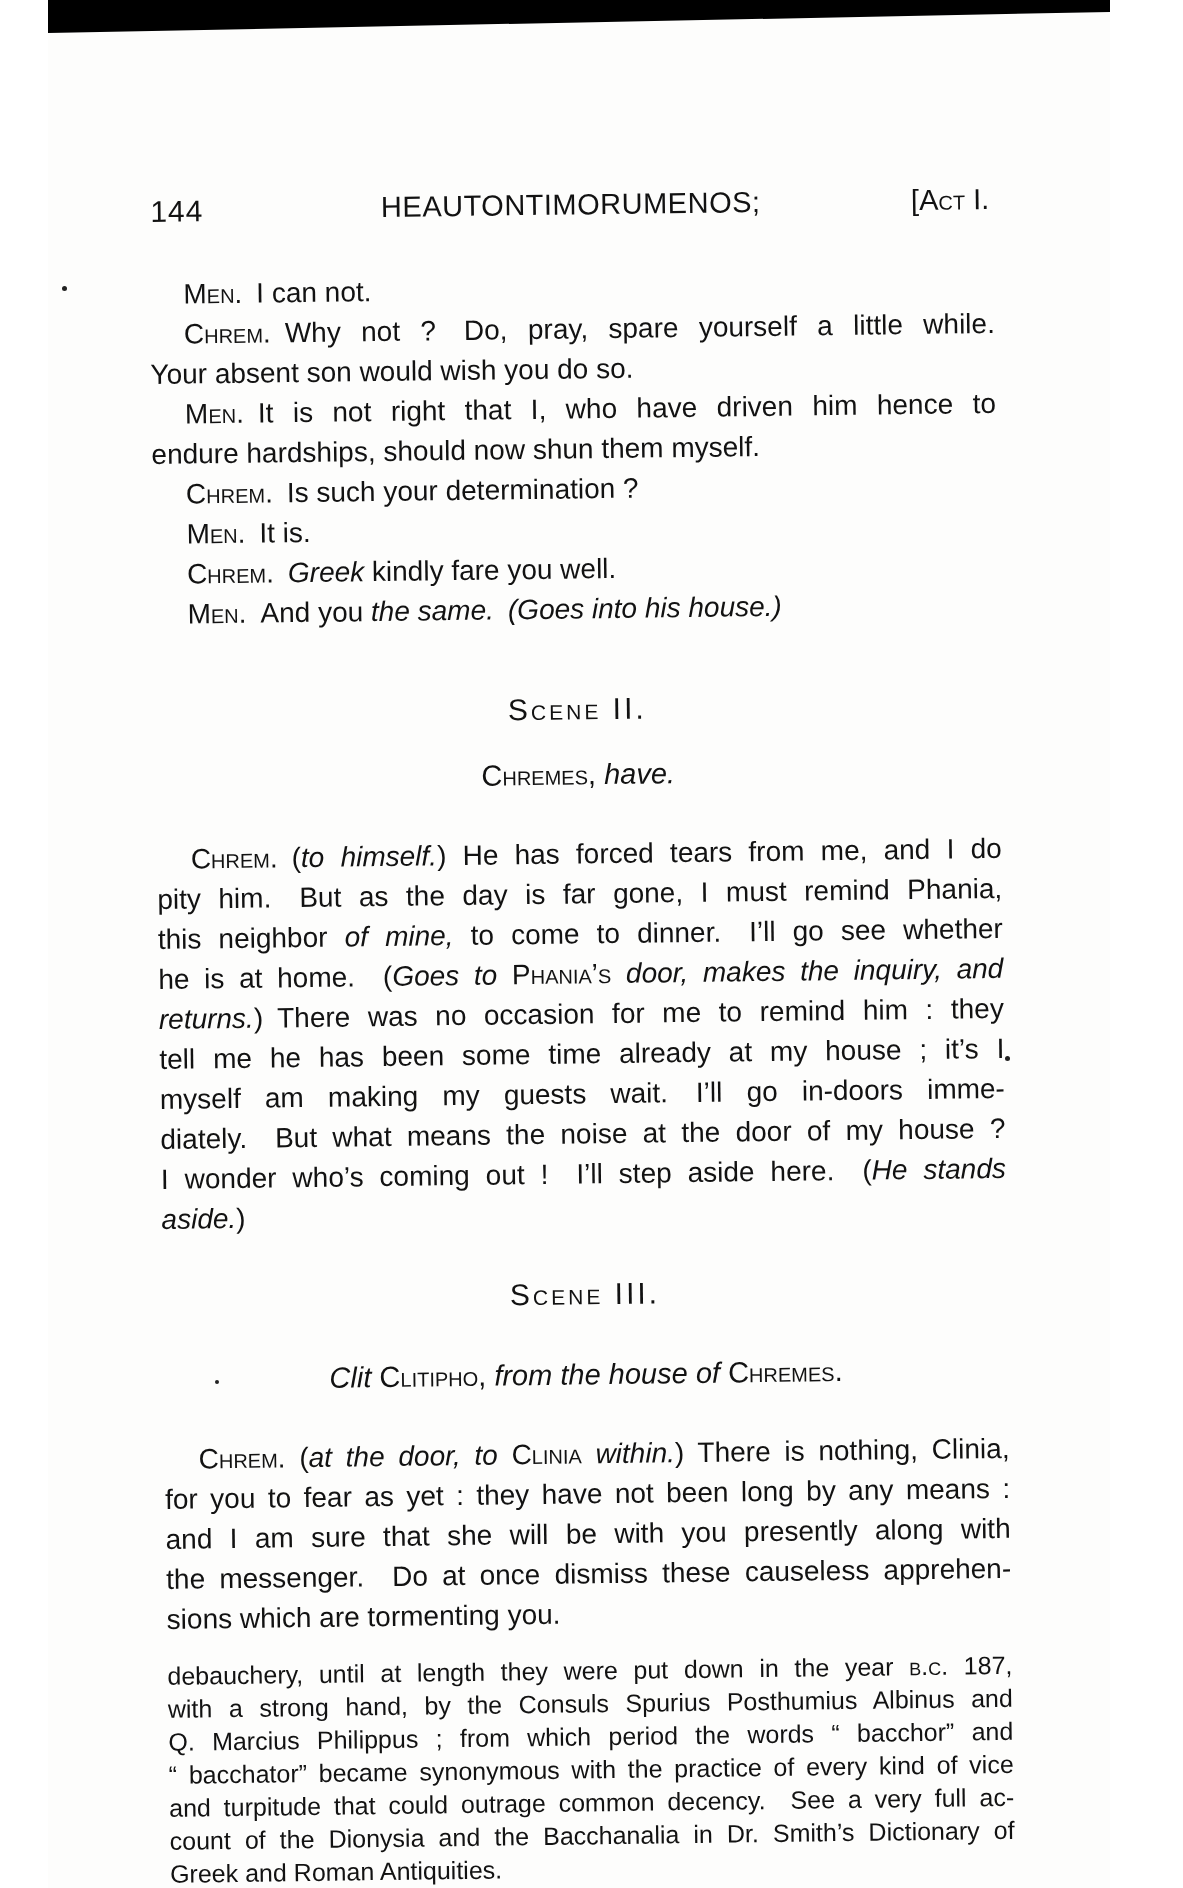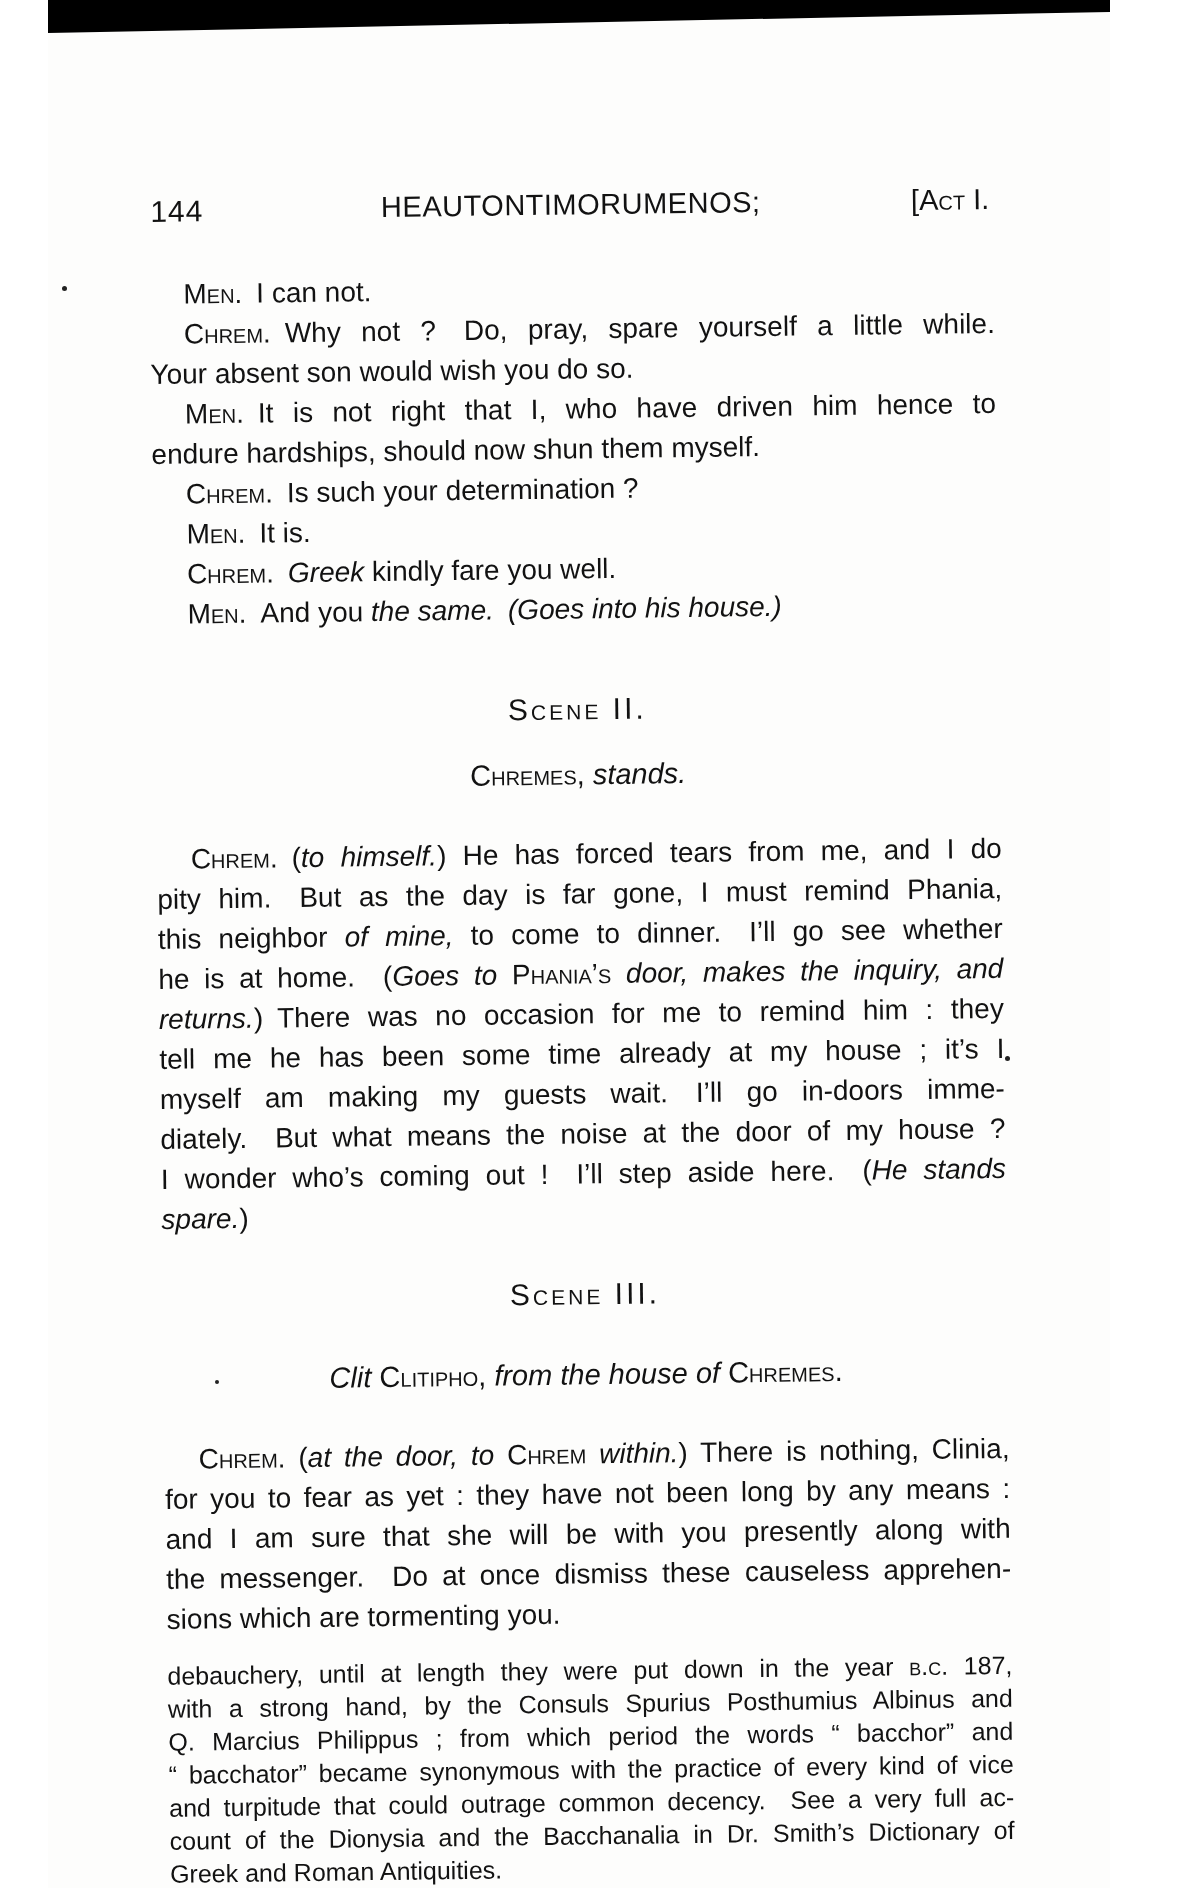--- a/index.html
+++ b/index.html
@@ -78,40 +78,40 @@
       <div class="line"><span>Your absent son would wish you do so.</span></div>
       <div class="line indent just"><span class="sc">Men.</span><span> It is not right that I, who have driven him hence to</span></div>
       <div class="line"><span>endure hardships, should now shun them myself.</span></div>
       <div class="line indent"><span class="sc">Chrem.</span><span> Is such your determination ?</span></div>
       <div class="line indent"><span class="sc">Men.</span><span> It is.</span></div>
       <div class="line indent"><span class="sc">Chrem.</span><span> </span><span class="i">Greek</span><span> kindly fare you well.</span></div>
       <div class="line indent"><span class="sc">Men.</span><span> And you </span><span class="i">the same.</span><span> </span><span class="i">(Goes into his house.)</span></div>
     </div>
 
     <div class="scene-heading" style="top:505px;">Scene II.</div>
-    <div class="cast-line" style="top:570px;"><span class="sc">Chremes,</span><span> </span><span class="i">stands.</span></div>
+    <div class="cast-line" style="top:570px;"><span class="sc">Chremes,</span><span> </span><span class="i">have.</span></div>
 
     <div class="block" style="top:650px;">
       <div class="line indent just"><span class="sc">Chrem.</span><span> (</span><span class="i">to himself.</span><span>) He has forced tears from me, and I do</span></div>
       <div class="line just"><span>pity him. But as the day is far gone, I must remind Phania,</span></div>
       <div class="line just"><span>this neighbor </span><span class="i">of mine,</span><span> to come to dinner. I’ll go see whether</span></div>
       <div class="line just"><span>he is at home. (</span><span class="i">Goes to </span><span class="sc">Phania’s</span><span class="i"> door, makes the inquiry, and</span></div>
       <div class="line just"><span class="i">returns.</span><span>) There was no occasion for me to remind him : they</span></div>
       <div class="line just"><span>tell me he has been some time already at my house ; it’s I</span></div>
       <div class="line just"><span>myself am making my guests wait. I’ll go in-doors imme-</span></div>
       <div class="line just"><span>diately. But what means the noise at the door of my house ?</span></div>
       <div class="line just"><span>I wonder who’s coming out ! I’ll step aside here. (</span><span class="i">He stands</span></div>
-      <div class="line"><span class="i">spare.</span><span>)</span></div>
+      <div class="line"><span class="i">aside.</span><span>)</span></div>
     </div>
 
     <div class="scene-heading" style="top:1090px;">Scene III.</div>
     <div class="cast-line" style="top:1170px;"><span class="i">Clit </span><span class="sc">Clitipho,</span><span class="i"> from the house of </span><span class="sc">Chremes.</span></div>
 
     <div class="block" style="top:1250px;">
-      <div class="line indent just"><span class="sc">Chrem.</span><span> (</span><span class="i">at the door, to </span><span class="sc">Chrem</span><span class="i"> within.</span><span>) There is nothing, Clinia,</span></div>
+      <div class="line indent just"><span class="sc">Chrem.</span><span> (</span><span class="i">at the door, to </span><span class="sc">Clinia</span><span class="i"> within.</span><span>) There is nothing, Clinia,</span></div>
       <div class="line just"><span>for you to fear as yet : they have not been long by any means :</span></div>
       <div class="line just"><span>and I am sure that she will be with you presently along with</span></div>
       <div class="line just"><span>the messenger. Do at once dismiss these causeless apprehen-</span></div>
       <div class="line"><span>sions which are tormenting you.</span></div>
     </div>
 
     <div class="block footnote" style="top:1470px;">
       <div class="line just"><span>debauchery, until at length they were put down in the year </span><span class="sc">b.c.</span><span> 187,</span></div>
       <div class="line just"><span>with a strong hand, by the Consuls Spurius Posthumius Albinus and</span></div>
       <div class="line just"><span>Q. Marcius Philippus ; from which period the words “ bacchor” and</span></div>

